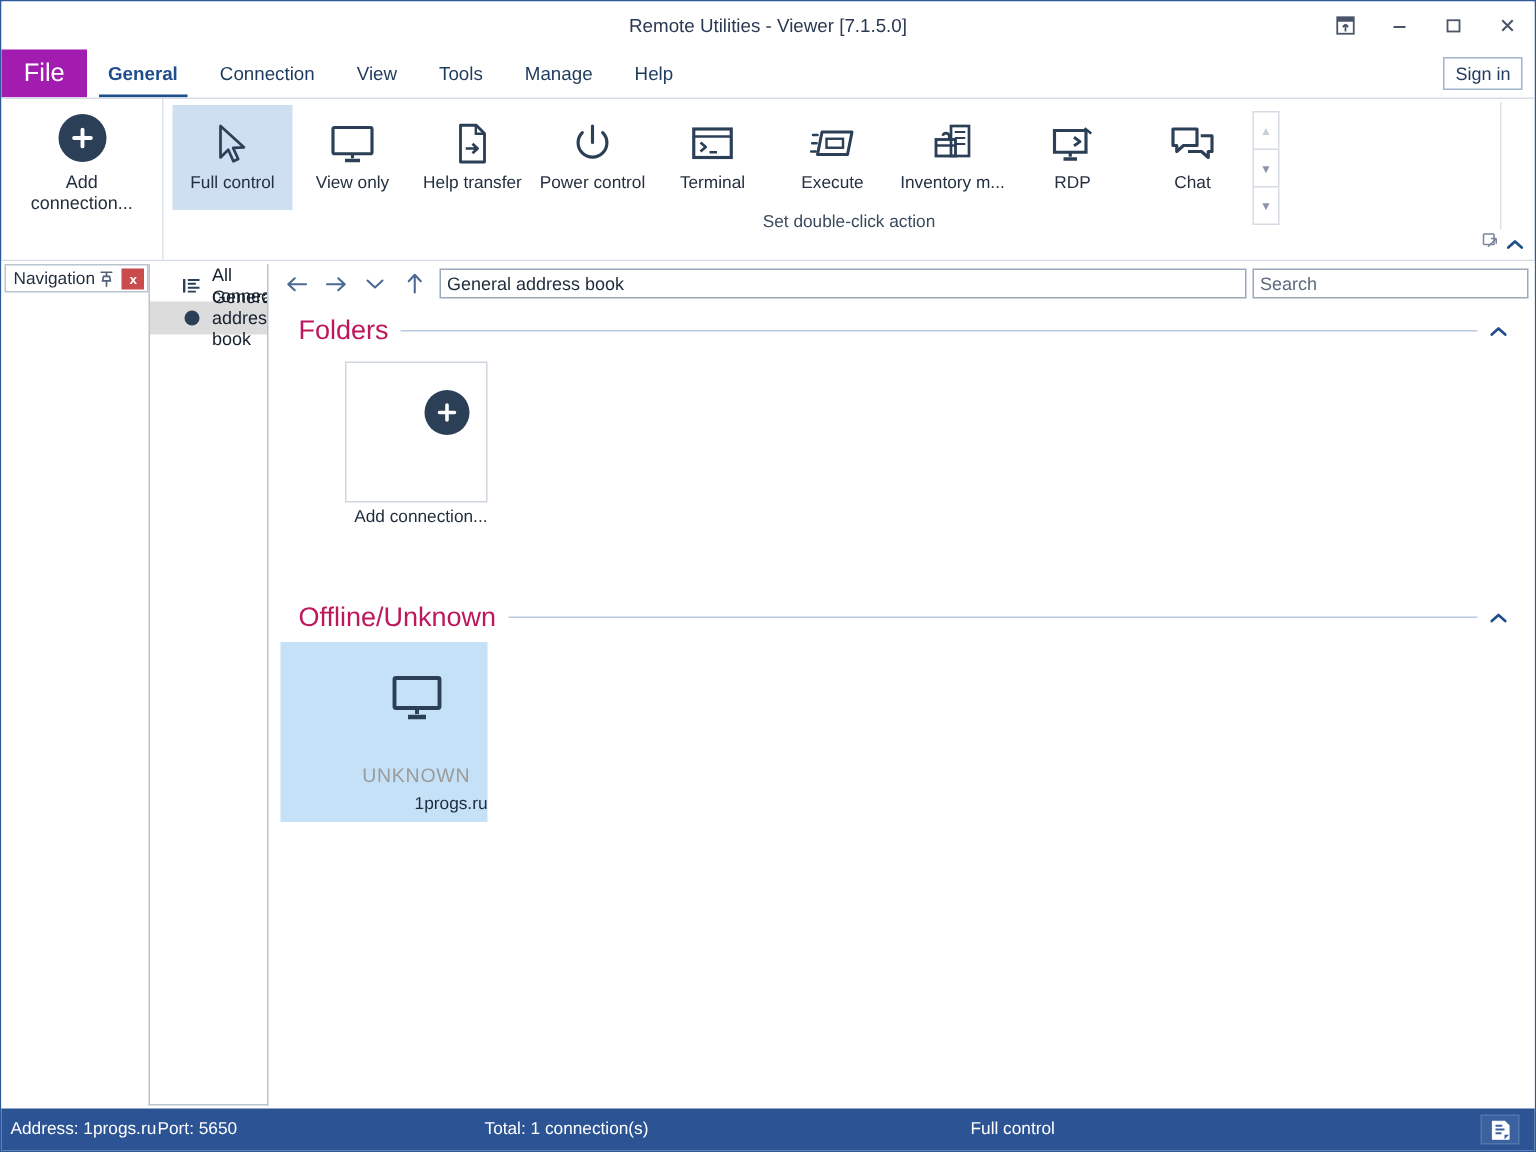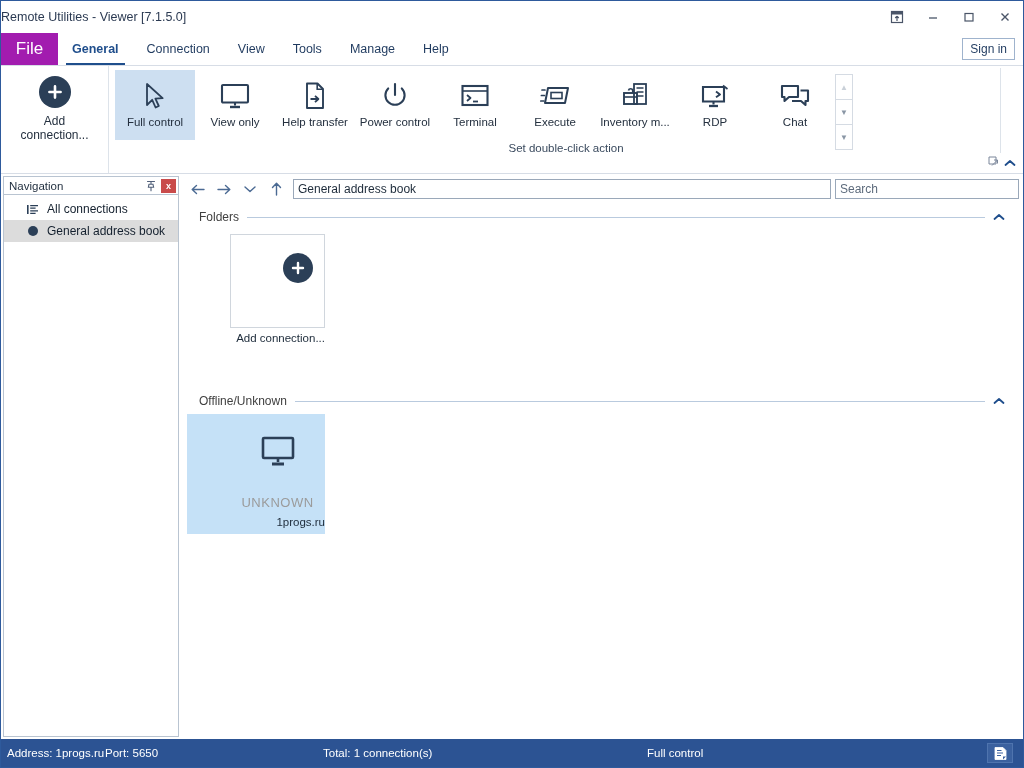--- a/index.html
+++ b/index.html
@@ -21,21 +21,21 @@
   
   .titlebar {
     height: 32px; min-height: 32px;
     background: #ffffff;
     display: flex; align-items: center;
     position: relative;
     border-bottom: none;
   }
   .titlebar-title {
     position: absolute; left: 0; right: 0;
-    text-align: left;
+    text-align: center;
     font-size: 12.5px;
     color: #2b3a52;
     pointer-events: none;
   }
   .titlebar-buttons {
     margin-left: auto; display: flex; align-items: center;
     height: 32px; z-index: 2;
   }
   .tb-btn {
     width: 36px; height: 32px;
@@ -174,21 +174,21 @@
     flex: 1;
     display: flex;
     background: #ffffff;
     border-top: 1px solid #d7dde6;
     min-height: 0;
   }
 
   
   .nav {
     width: 180px; min-width:180px;
-    display:flex; flex-direction:column;
+    display:flex; flex-direction:row;
     padding: 2px 2px 2px 2px;
     background:#ffffff;
   }
   .nav-header {
     height: 19px;
     display:flex; align-items:center;
     border: 1px solid #b9c4d1;
     background:#ffffff;
     padding-left: 5px;
     font-size: 11.5px; color:#1f2d3d;
@@ -270,21 +270,21 @@
     padding: 0 16px 0 4px;
   }
   .group-head {
     display:flex; align-items:center;
     gap: 8px;
     padding: 6px 0 2px 0;
     margin-left: 14px;
     margin-right: 2px;
   }
   .group-title {
-    font-size: 12px; color:#404040;
+    font-size: 18px; color:#be185d;
     white-space:nowrap;
   }
   .group-rule { flex:1; height:1px; background:#b9cade; }
   .group-chevron { color:#1f4e8c; display:flex; align-items:center; }
 
   .tiles {
     display:flex; flex-wrap:wrap;
     padding-left: 2px;
     padding-top: 4px;
   }

